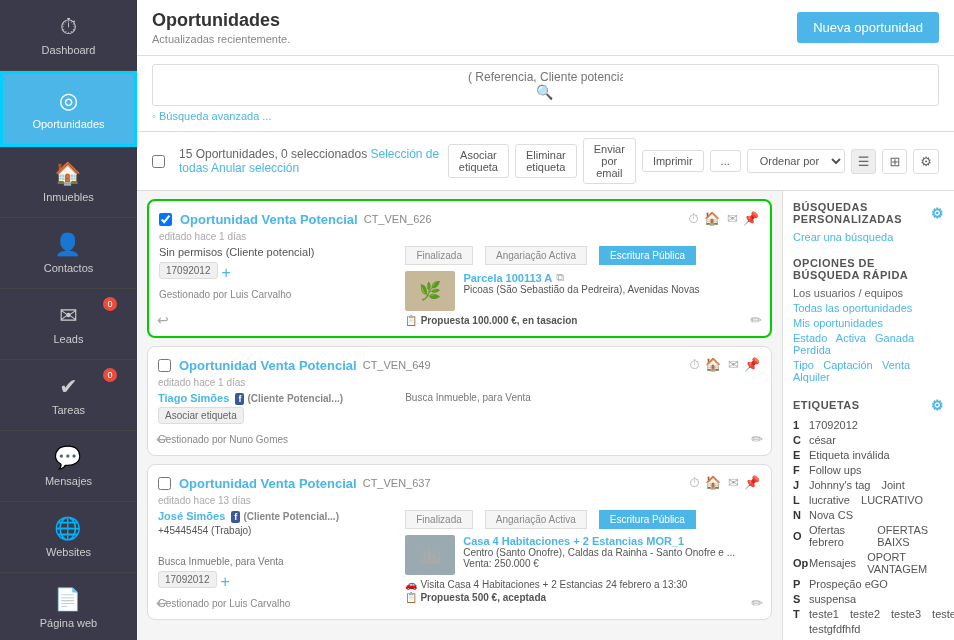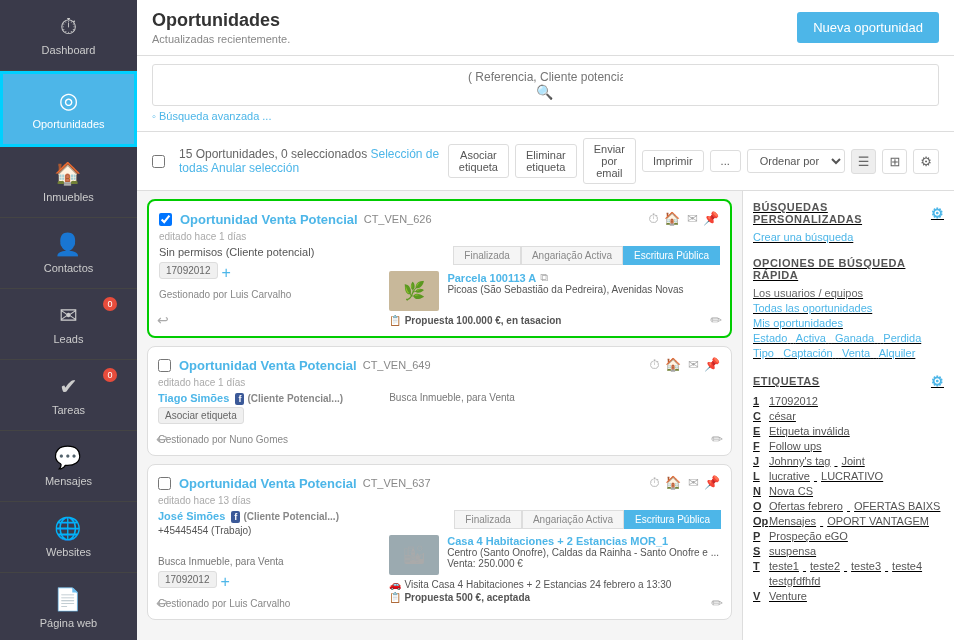--- a/index.html
+++ b/index.html
@@ -195,24 +195,23 @@
       padding: 2px 6px;
       font-size: 10px;
       color: #666;
       margin-bottom: 4px;
     }
     .managed-by { font-size: 10px; color: #888; margin-top: 6px; }
 
     
     .steps-bar {
       display: flex;
-      gap: 0;
+      gap: 12px;
       margin-bottom: 6px;
       font-size: 10px;
-      justify-content: flex-end;
     }
     .step {
       padding: 3px 10px;
       background: #f5f5f5;
       border: 1px solid #ddd;
       color: #888;
       cursor: pointer;
       white-space: nowrap;
     }
     .step.active {
@@ -259,27 +258,26 @@
     .forward-icon {
       position: absolute;
       bottom: 8px;
       left: 8px;
       color: #aaa;
       font-size: 14px;
     }
 
     
     .right-sidebar {
-      width: 212px;
+      width: 172px;
       background: white;
       border-left: 1px solid #ddd;
       padding: 10px;
       overflow-y: auto;
       flex-shrink: 0;
-      text-decoration: underline;
     }
     .rs-section { margin-bottom: 14px; }
     .rs-title {
       font-size: 11px;
       font-weight: bold;
       color: #555;
       text-transform: uppercase;
       letter-spacing: 0.5px;
       margin-bottom: 6px;
       display: flex;

